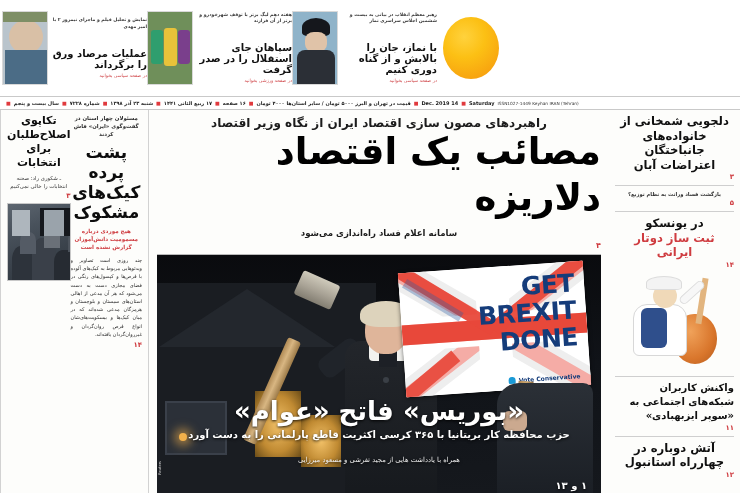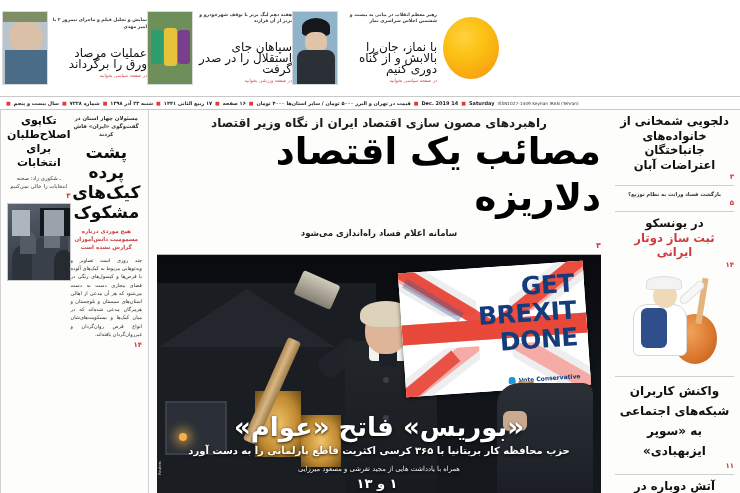--- a/index.html
+++ b/index.html
@@ -88,24 +88,24 @@
   }
 
   .teaser-kicker {
     font-size: 4.6px;
     line-height: 6.4px;
     color: #3a3a3a;
     font-weight: bold;
   }
 
   .teaser-title {
-    font-size: 12px;
+    font-size: 10px;
     line-height: 11px;
     color: #111111;
-    font-weight: normal;
+    font-weight: bold;
     margin-top: 18px;
   }
 
   .teaser-ref {
     font-size: 4.6px;
     line-height: 7px;
     color: #d0494c;
     margin-top: 2px;
   }
 
@@ -477,29 +477,30 @@
     line-height: 12px;
     color: #ffffff;
     font-weight: bold;
     margin-top: 3px;
     text-shadow: 0 1px 3px rgba(0,0,0,0.9);
   }
   .po-sub2 {
     font-size: 6.8px;
     line-height: 11px;
     color: #f0f0f0;
-    margin-top: 7px;
+    margin-top: 14px;
     text-shadow: 0 1px 3px rgba(0,0,0,0.9);
   }
   .po-page {
-    font-size: 13px;
+    font-size: 10px;
     color: #ffffff;
     font-weight: bold;
+    text-align: right;
     padding-right: 4px;
-    margin-top: 1px;
+    margin-top: 14px;
     text-shadow: 0 1px 3px rgba(0,0,0,0.9);
   }
   .photo-credit {
     position: absolute;
     left: 1px; bottom: 18px;
     font-size: 3.6px;
     color: #cfcfcf;
     writing-mode: vertical-rl;
     transform: rotate(180deg);
     direction: ltr;
@@ -516,24 +517,24 @@
 
   .lc-head {
     font-size: 11.6px;
     line-height: 14.5px;
     font-weight: bold;
     text-align: center;
     direction: rtl;
     color: #101010;
   }
   .lc-head-sm {
-    font-size: 12px;
-    line-height: 20px;
-    font-weight: bold;
-    text-align: center;
+    font-size: 10px;
+    line-height: 14px;
+    font-weight: bold;
+    text-align: right;
     direction: rtl;
     color: #101010;
   }
   .lc-kicker {
     font-size: 5.2px;
     line-height: 8px;
     text-align: center;
     direction: rtl;
     color: #333;
     font-weight: bold;

